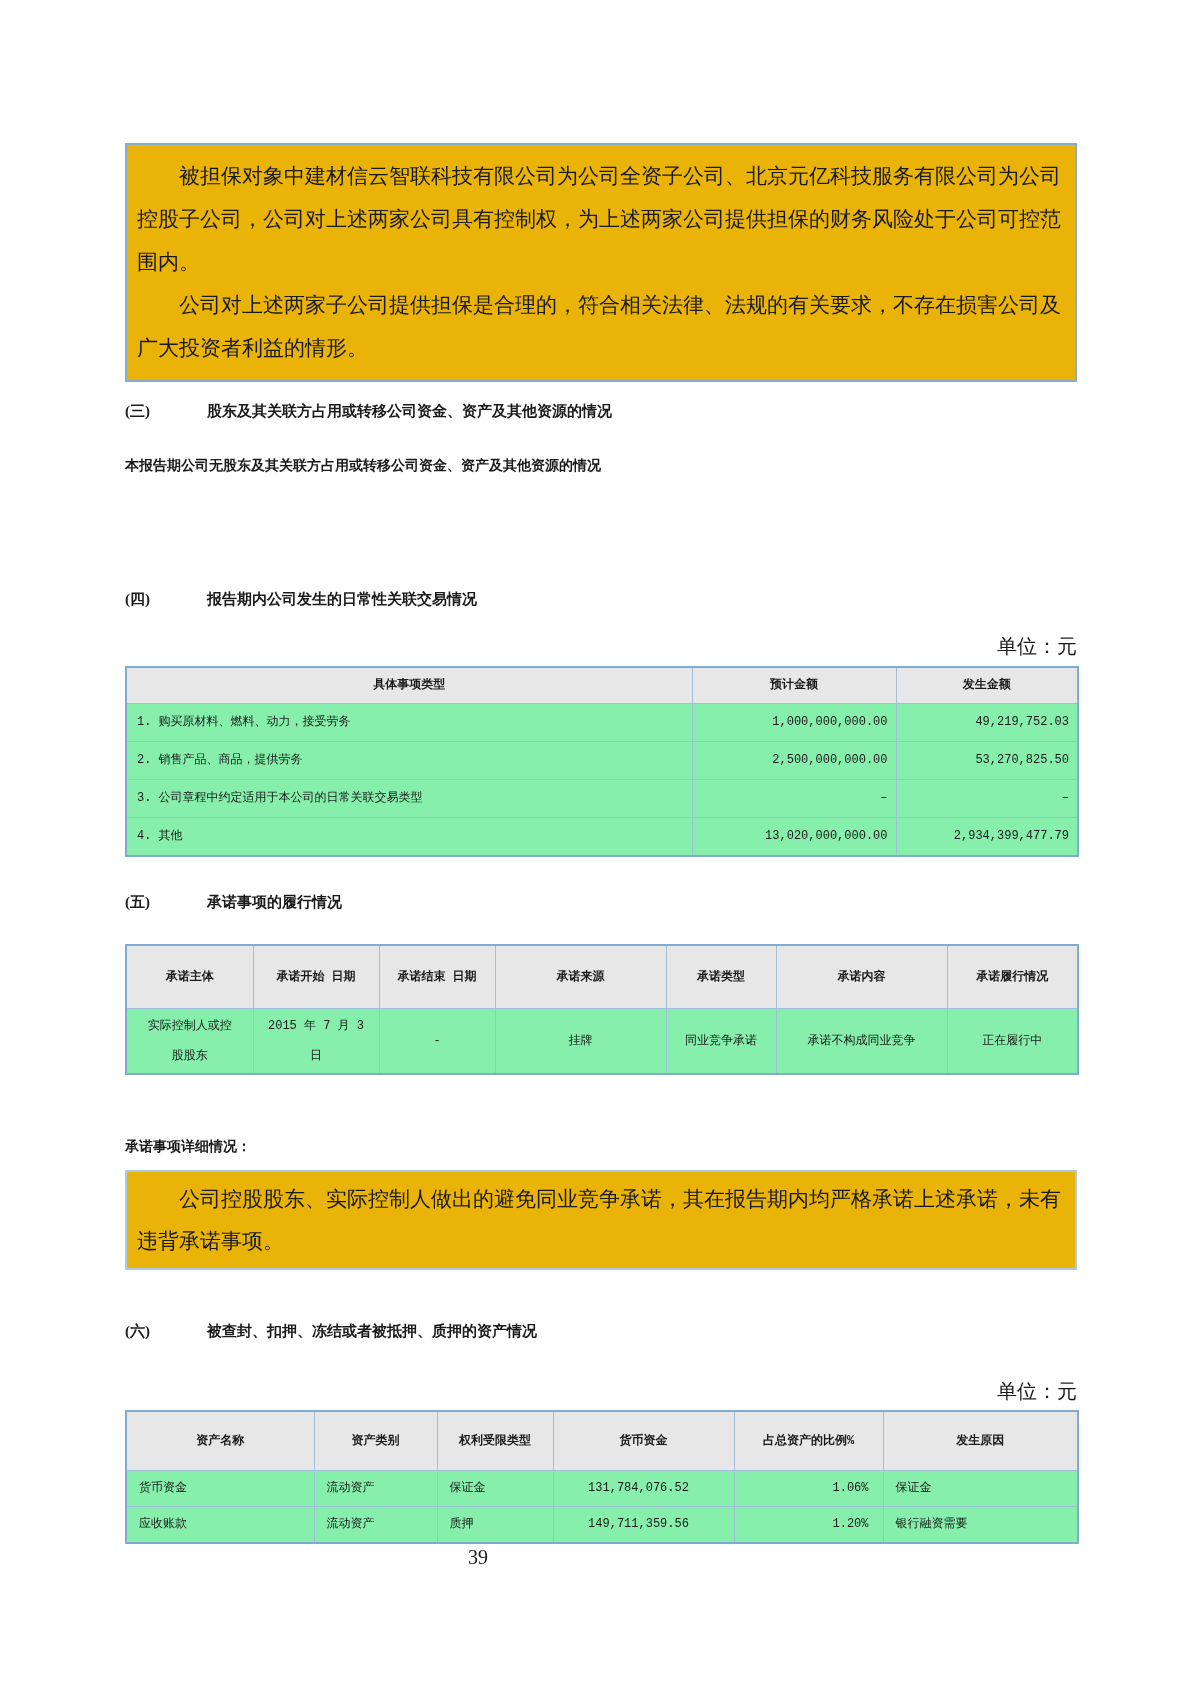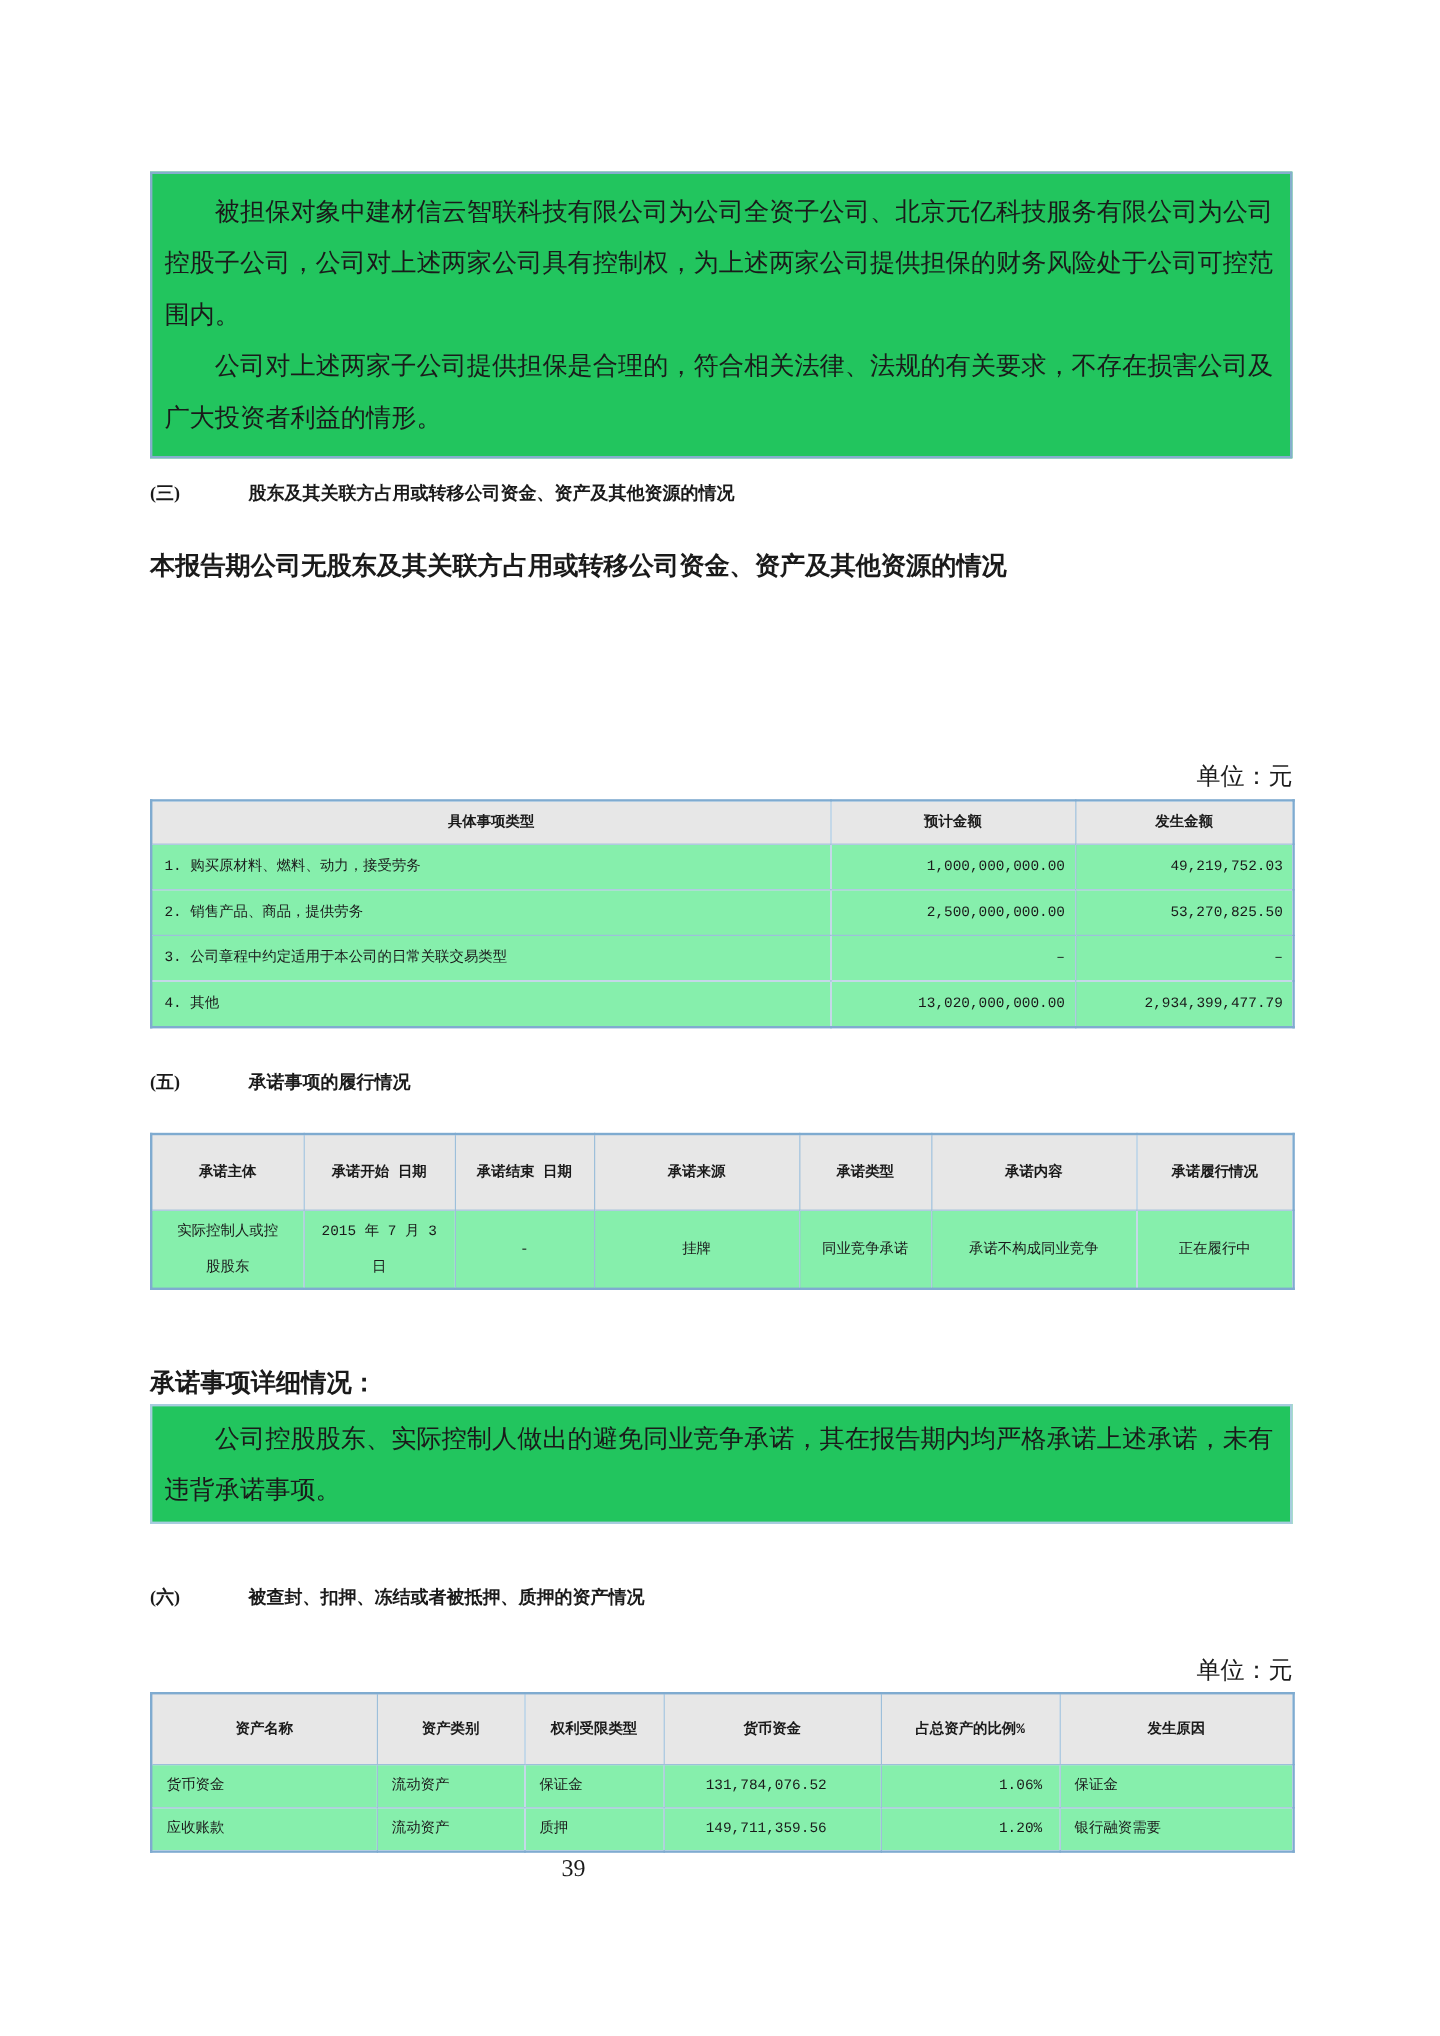--- a/index.html
+++ b/index.html
@@ -9,32 +9,32 @@
     background:#ffffff;
     font-family:"Liberation Serif","DejaVu Serif",serif;
     color:#1a1a1a;
     overflow:hidden;
   }
   .abs { position:absolute; left:125px; width:952px; box-sizing:border-box; }
 
   
   .callout {
     border:2px solid #85aecd;
-    background:#22c55e;
+    background:#eab308;
     font-size:21px;
     line-height:43px;
     padding:10px 10px;
   }
   .callout p { margin:0; text-indent:2em; }
   .callout.light { border-color:#a7cdde; line-height:42px; padding:6px 10px; }
 
   
   .heading { font-size:15px; font-weight:bold; }
   .heading .lbl { display:inline-block; width:82px; }
-  .body-bold { font-size:21px; font-weight:bold; }
+  .body-bold { font-size:14px; font-weight:bold; }
 
   .unit { font-size:20px; text-align:right; }
   .pageno { position:absolute; left:0; width:956px; text-align:center; font-size:20px; }
 
   
   table { border-collapse:collapse; table-layout:fixed; width:952px; font-size:12px;font-family:Liberation Mono, monospace; }
   table { border:2px solid #7fabd0; }
   th, td { border:1px solid #9dbfda; overflow:hidden; }
   th {
     background:#e7e7e7; font-weight:bold; text-align:center;
@@ -65,20 +65,23 @@
   <div class="abs callout" style="top:143px;">
     <p>被担保对象中建材信云智联科技有限公司为公司全资子公司、北京元亿科技服务有限公司为公司控股子公司，公司对上述两家公司具有控制权，为上述两家公司提供担保的财务风险处于公司可控范围内。</p>
     <p>公司对上述两家子公司提供担保是合理的，符合相关法律、法规的有关要求，不存在损害公司及广大投资者利益的情形。</p>
   </div>
 
   <div class="abs heading" style="top:402px;">
     <span class="lbl">(三)</span><span>股东及其关联方占用或转移公司资金、资产及其他资源的情况</span>
   </div>
   <div class="abs body-bold" style="top:457px;">本报告期公司无股东及其关联方占用或转移公司资金、资产及其他资源的情况</div>
 
+  <div class="abs heading" style="top:590px;">
+    <span class="lbl">(四)</span><span>报告期内公司发生的日常性关联交易情况</span>
+  </div>
   <div class="abs unit" style="top:633px;">单位：元</div>
 
   <table class="abs t-trans" style="top:666px;">
     <colgroup>
         <col style="width:566px">
         <col style="width:204px">
         <col style="width:182px">
       </colgroup>
     <tbody>
         <tr>

